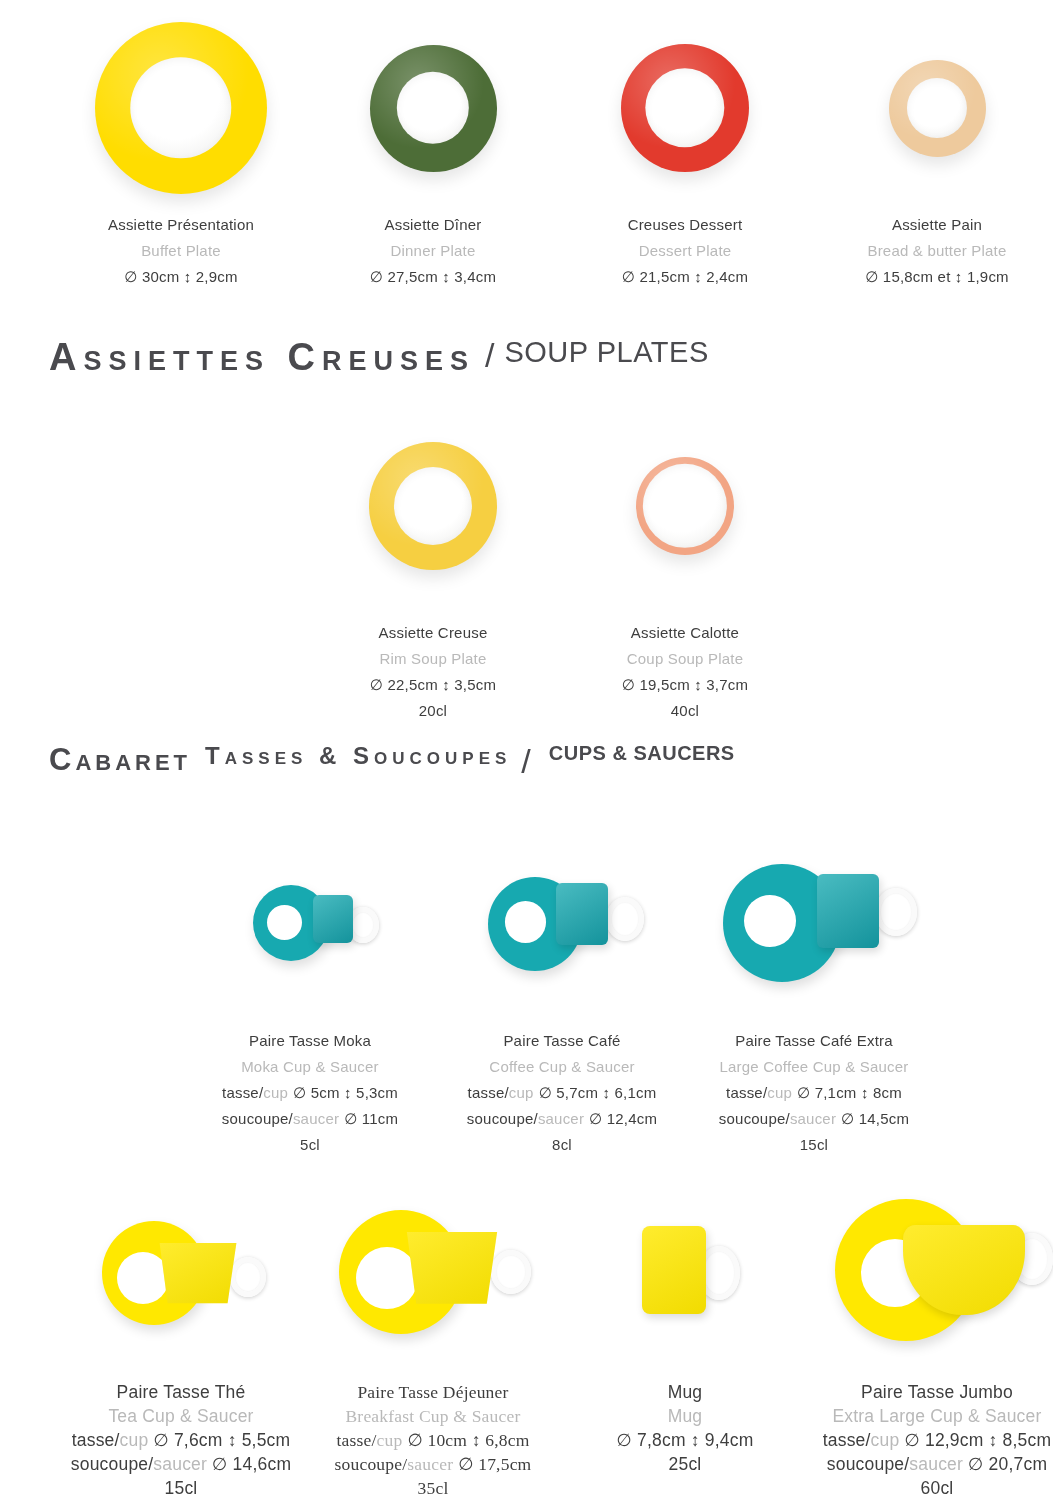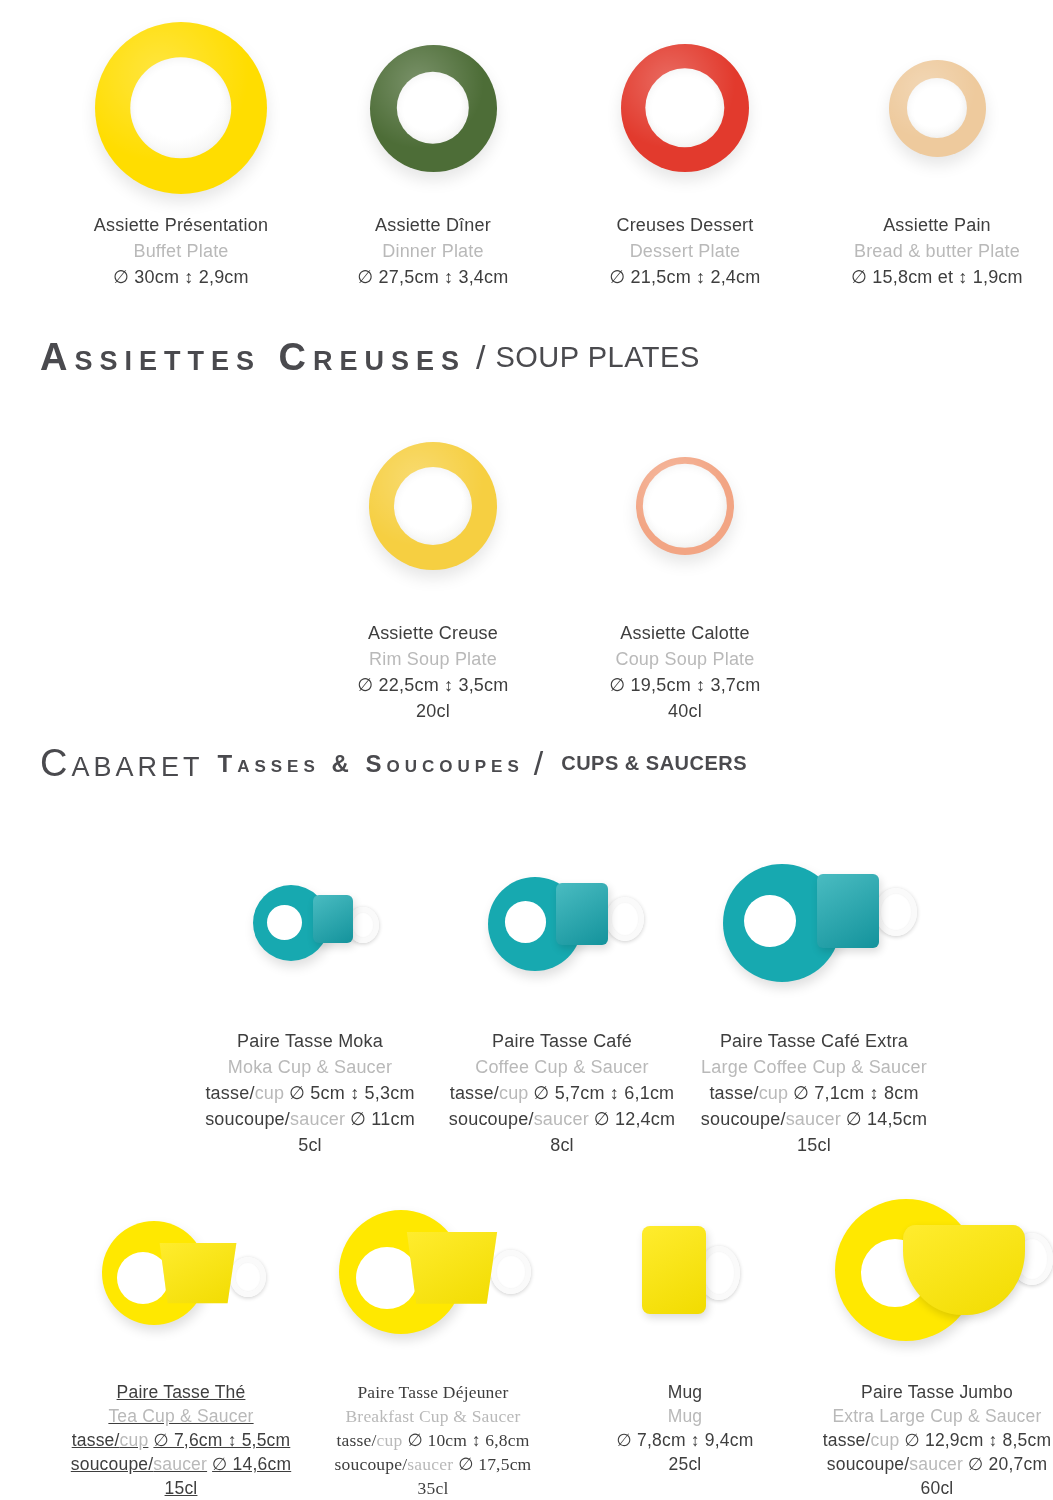--- a/index.html
+++ b/index.html
@@ -4,29 +4,29 @@
 <style>
   html,body { margin:0; padding:0; background:#ffffff; }
   .page {
     position:relative; width:1053px; height:1500px; background:#ffffff;
     overflow:hidden; font-family:"Liberation Sans","DejaVu Sans",sans-serif;
     color:#3e3e3e;
   }
   .col { position:absolute; width:252px; display:flex; justify-content:center; }
 
   
-  .labels { text-align:center; font-size:18px; line-height:26px; letter-spacing:0.2px; }
+  .labels { text-align:center; font-size:15px; line-height:26px; letter-spacing:0.2px; }
   .labels-sm { line-height:24px; font-size:17.5px; }
   .l-en, .lt { color:#b9b9b9; }
   .sp { margin-left:5px; }
 
   
-  .heading { position:absolute; display:flex; align-items:center; white-space:nowrap; color:#4a4a4e; }
+  .heading { position:absolute; display:flex; align-items:flex-start; white-space:nowrap; color:#4a4a4e;margin-left:9px; }
   .h-fr   { font-variant:small-caps; font-weight:700; font-size:38px; letter-spacing:7px; }
-  .h-brand{ font-variant:small-caps; font-weight:400; font-size:38px; letter-spacing:4px; }
+  .h-brand{ font-variant:small-caps; font-weight:700; font-size:31px; letter-spacing:4px; }
   .h-sub  { font-variant:small-caps; font-weight:700; font-size:24px; letter-spacing:5px; margin-left:14px; }
   .h-sep  { font-weight:300; font-size:34px; margin:0 10px; }
   .h-en   { font-size:29px; font-weight:500; letter-spacing:0.5px; }
   .h-en-sub { font-size:20px; font-weight:600; letter-spacing:0.5px; margin-left:8px; }
 
   
   .plate { position:relative; border-radius:50%; background:var(--rim); box-shadow:0 8px 16px rgba(0,0,0,.10); }
   .plate::after { content:""; position:absolute; inset:0; border-radius:50%;
     background:radial-gradient(circle at 38% 30%, rgba(255,255,255,.25), rgba(255,255,255,0) 55%); }
   .well { position:absolute; left:50%; top:50%; transform:translate(-50%,-50%); border-radius:50%;
@@ -228,21 +228,21 @@
   <div class="col" style="left:811px;top:1200px;height:148px;align-items:center;">
     <div class="cupset" style="width:212px;height:150px;">
       <div class="saucer solid" style="left: 4px; top: 0px; width: 142px; height: 142px; --c: #ffe800;">
           <div class="well2" style="left:18%;top:28%;width:48%;height:48%;"></div>
         </div>
       <div class="handle" style="left:180px;top:34px;width:32px;height:42px;"></div>
       <div class="cupbody cup-yellow cup-bowl" style="left: 72px; top: 26px; width: 122px; height: 90px; --c: #ffe800;"></div>
     </div>
   </div>
 
-  <div class="col" style="left:55px;top:1380px;text-decoration:underline;">
+  <div class="col" style="left:55px;top:1380px;">
     <div class="labels labels-sm">
       <div>Paire Tasse Thé</div>
       <div class="l-en">Tea Cup &amp; Saucer</div>
       <div><span>tasse/</span><span class="lt">cup</span><span class="sp">∅ 7,6cm ↕ 5,5cm</span></div>
       <div><span>soucoupe/</span><span class="lt">saucer</span><span class="sp">∅ 14,6cm</span></div>
       <div>15cl</div>
     </div>
   </div>
   <div class="col" style="left:307px;top:1380px;font-family:Liberation Serif, serif;">
     <div class="labels labels-sm">

